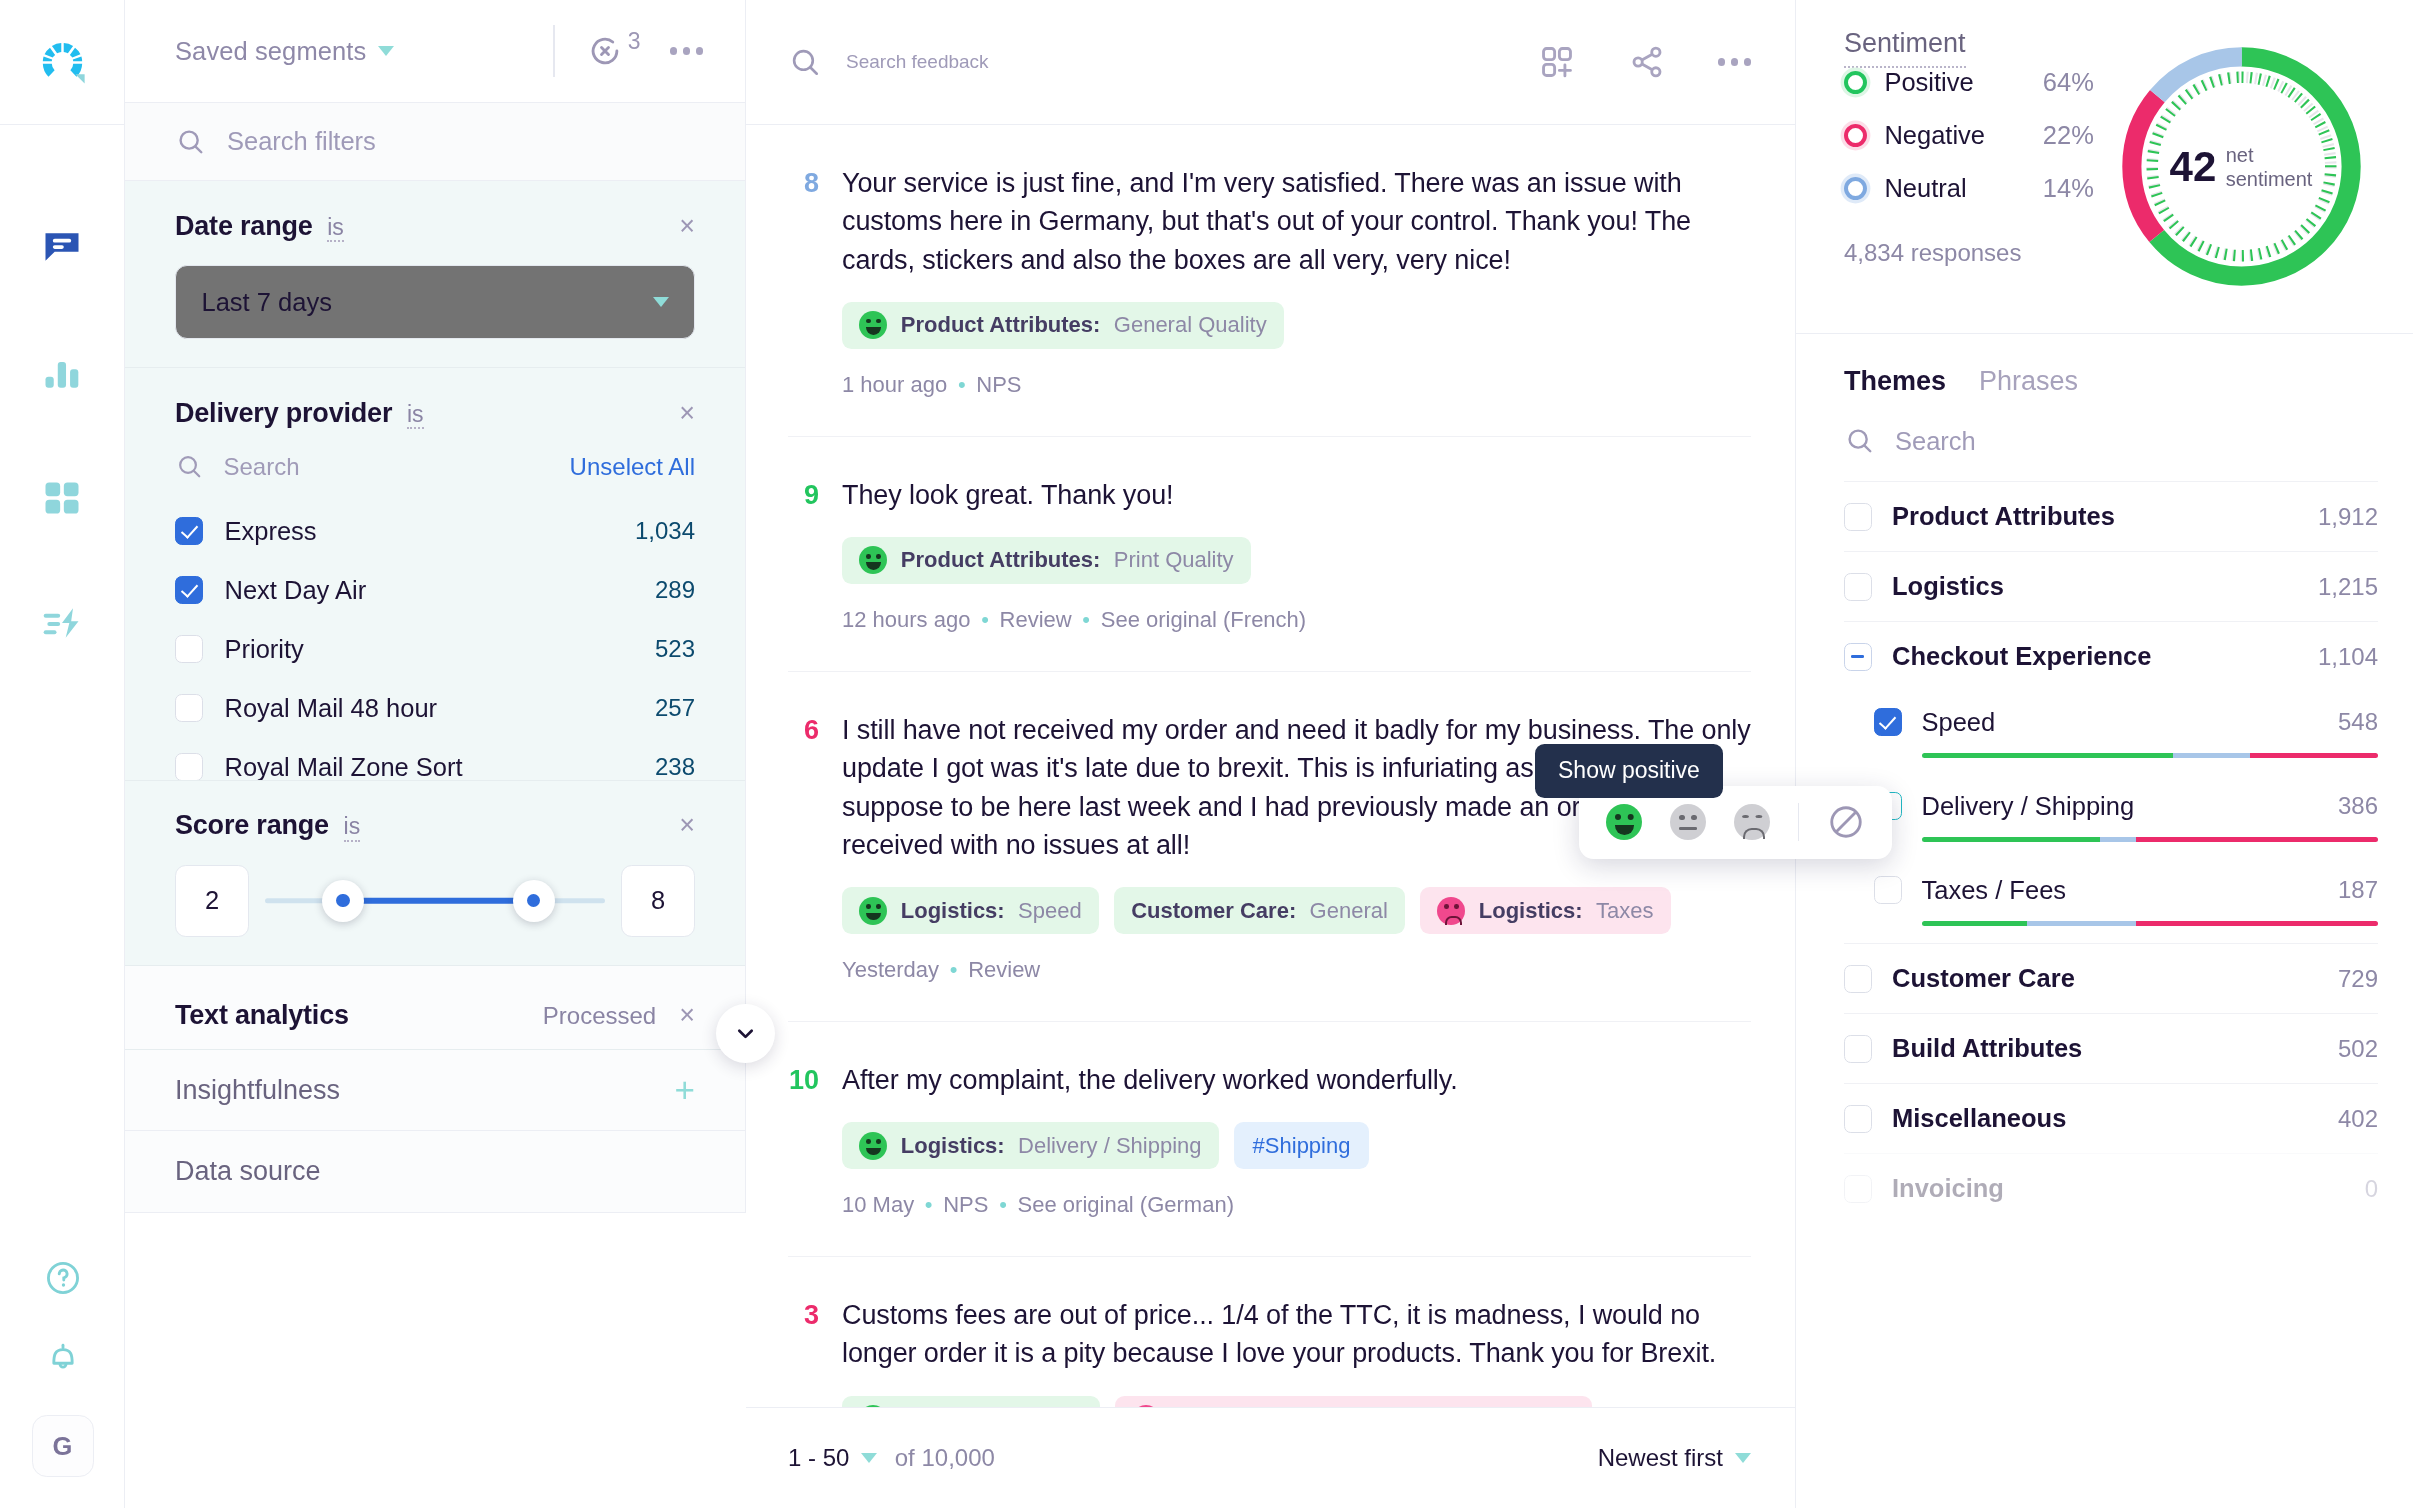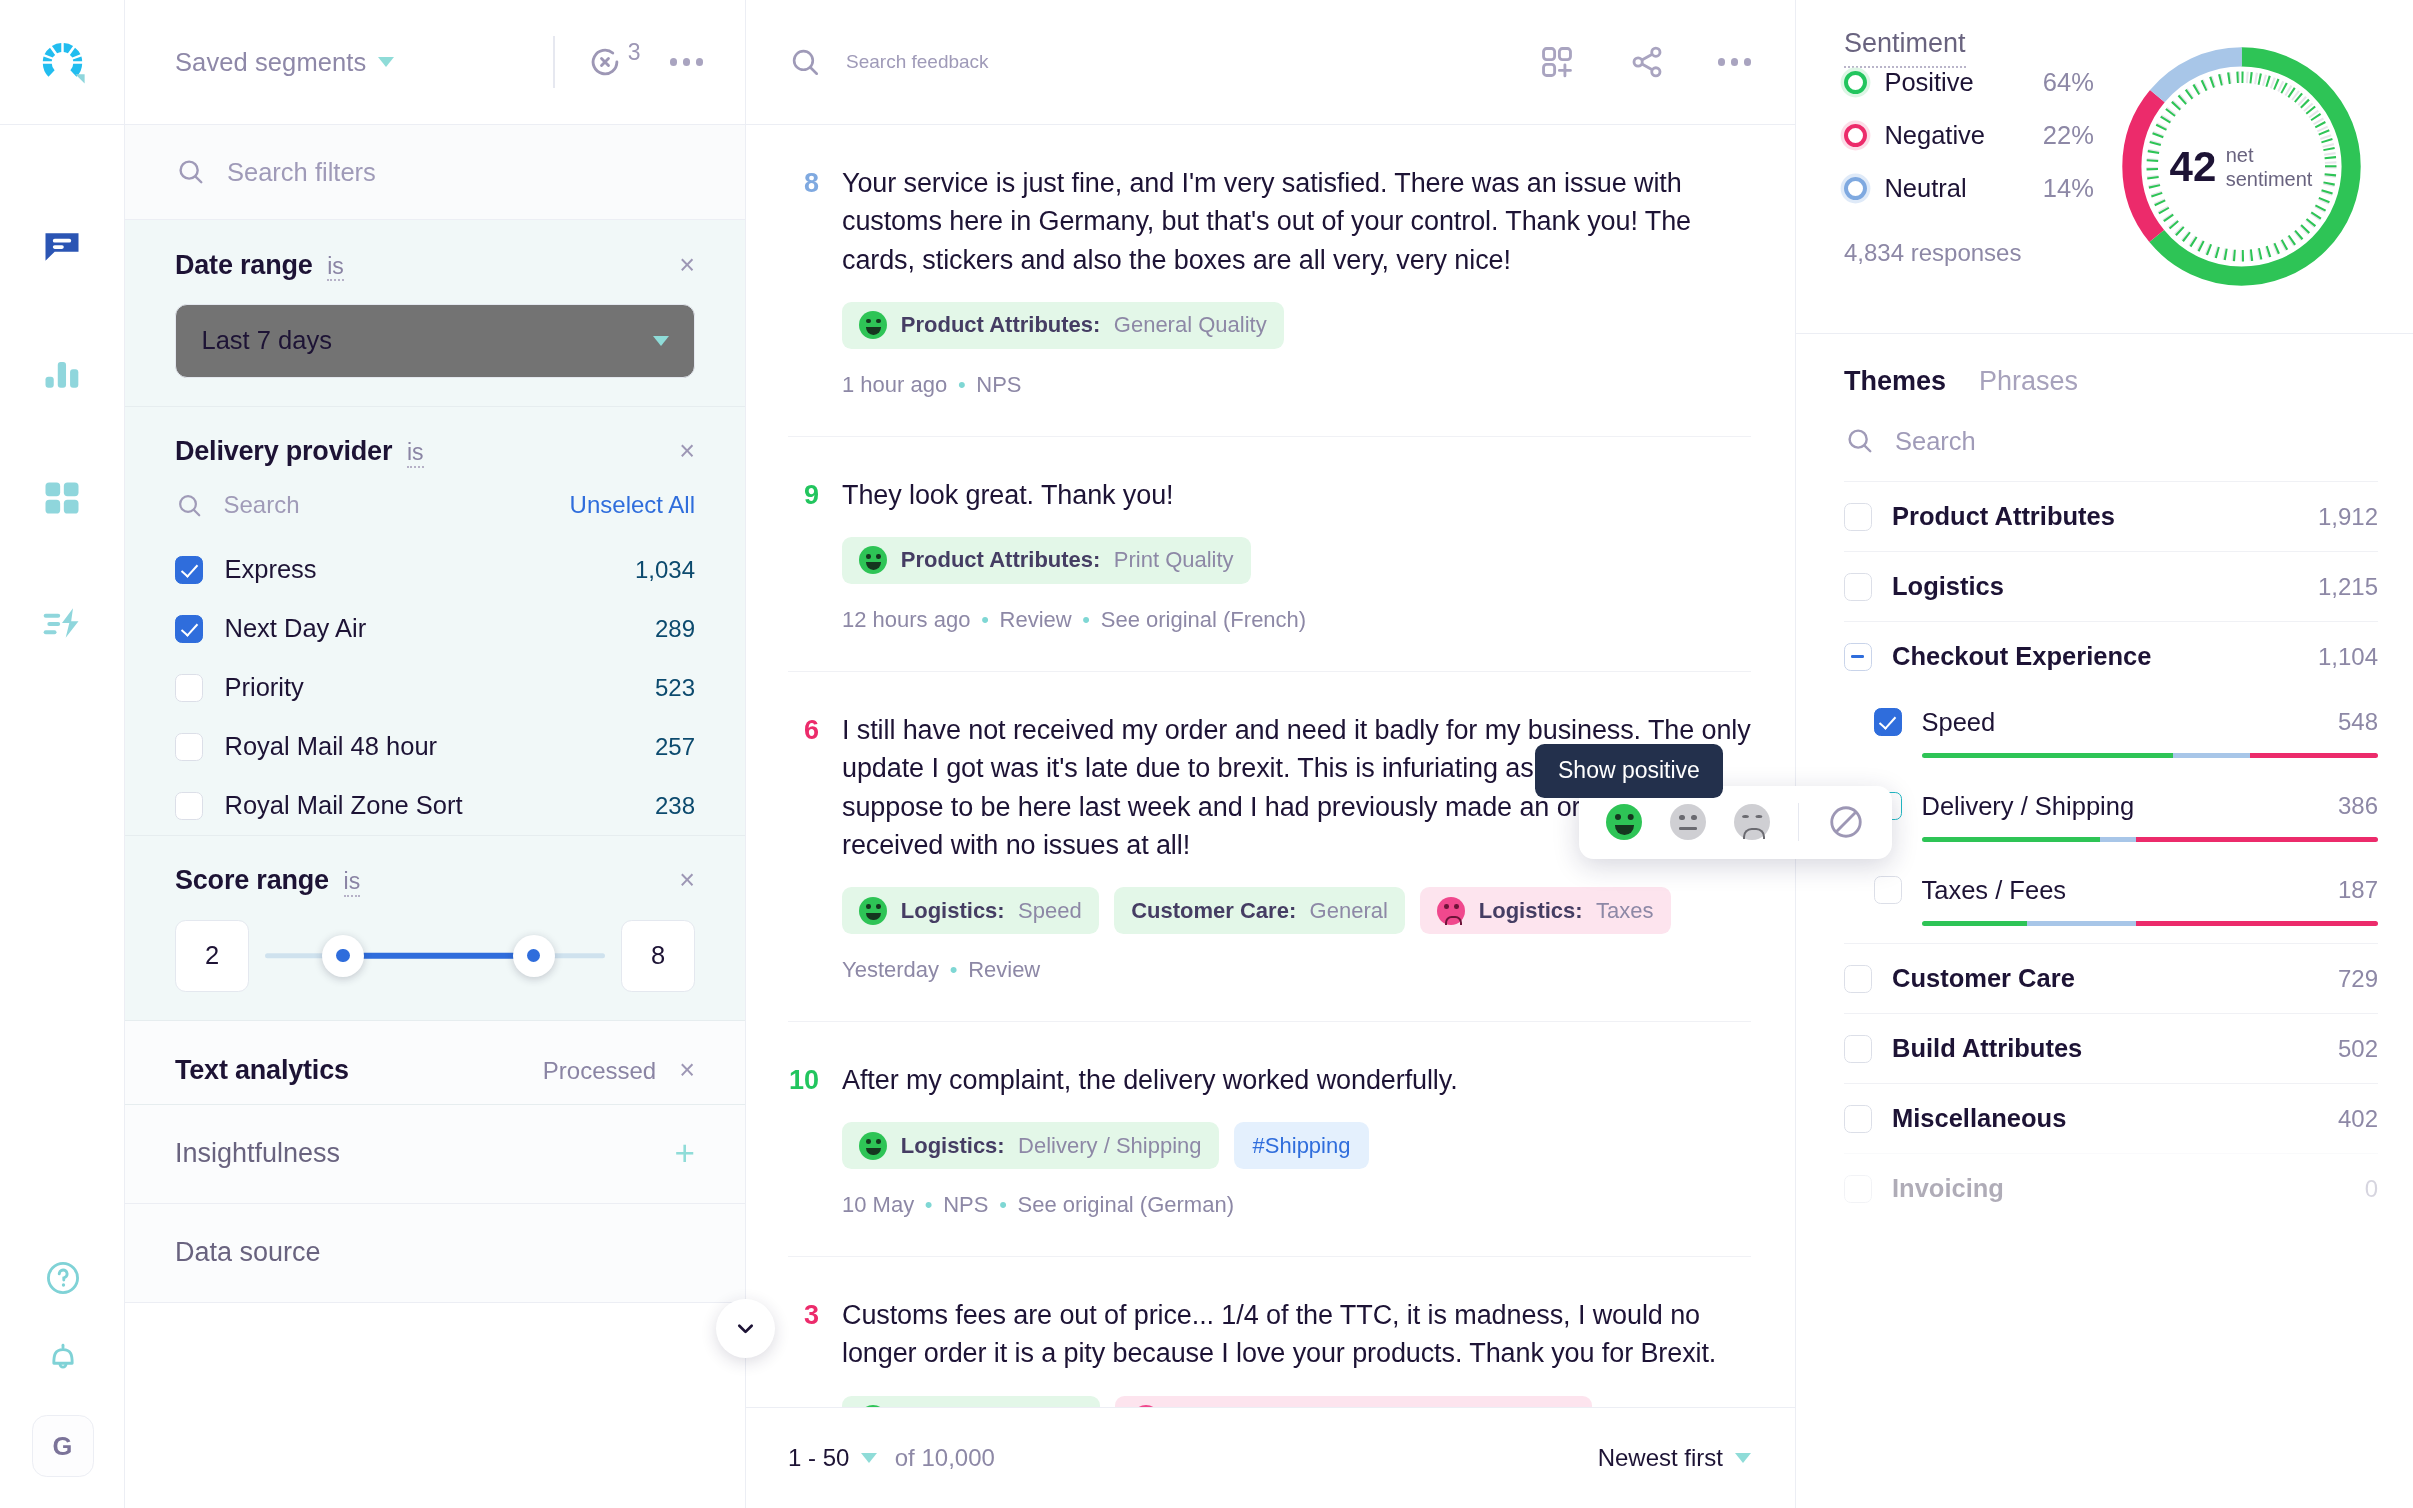--- a/index.html
+++ b/index.html
@@ -26,21 +26,21 @@
   .rail-bottom { position: absolute; bottom: 31px; left: 0; width: 125px;
       display: flex; flex-direction: column; align-items: center; gap: 38px; }
   .avatar-box {
     width: 62px; height: 62px; border: 1.3px solid #eceef4; border-radius: 14.7px;
     display: flex; align-items: center; justify-content: center;
     color: #7b7399; font-size: 25.5px; font-weight: bold; background: #fdfdfe;
   }
 
   
   .sidebar {
-    width: 621px; flex: 0 0 621px; height: 1508px; background: #fff;
+    width: 621px; flex: 0 0 621px; height: 1213px; background: #fff;
     border-right: 1.3px solid #eceef4; display: flex; flex-direction: column;
     position: relative;
   }
   .sb-top {
     height: 125px; display: flex; align-items: center; padding: 0 42px 0 50px;
     border-bottom: 1.3px solid #eceef4; gap: 0;
   }
   .seg-label { font-size: 25.5px; color: #8e88a8; letter-spacing: 0.1px; }
   .caret { width: 0; height: 0; border-left: 8.7px solid transparent; border-right: 8.7px solid transparent;
       border-top: 10.7px solid #8fdcd8; margin-left: 12px; }

